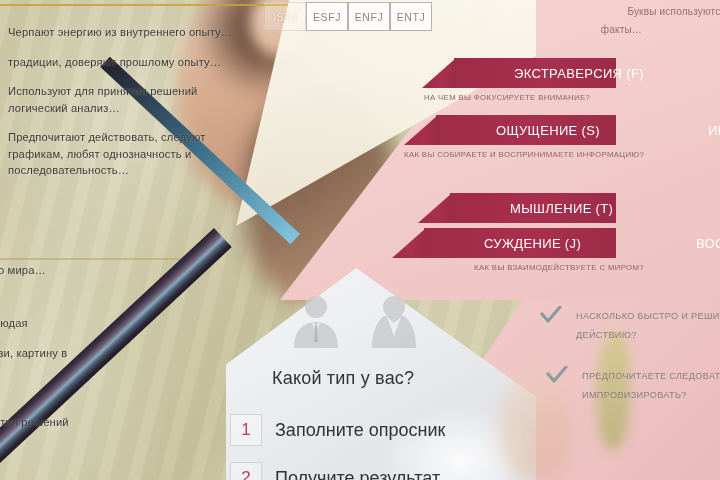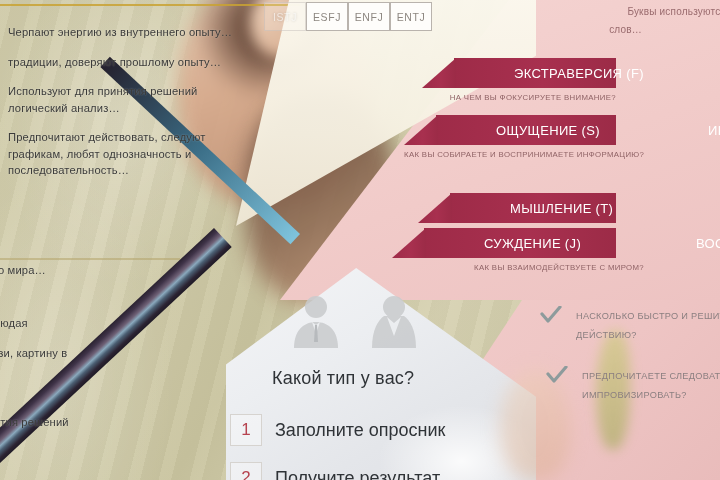--- a/index.html
+++ b/index.html
@@ -280,21 +280,21 @@
   .dich .right-lbl {
     position:absolute;
     left:370px;
     color:#fff;
     font-size:13px;
     letter-spacing:.35px;
     white-space:nowrap;
   }
   .dich .sub {
     margin-top:5px;
-    text-align:right;
+    text-align:left;
     color:#8f6265;
     font-size:7.8px;
     letter-spacing:.35px;
     white-space:nowrap;
     padding-left:180px;
   }
 
   .dich.d1 { top:58px; }
   .dich.d2 { top:115px; }
   .dich.d3 { top:193px; }
@@ -398,21 +398,21 @@
   </div>
 
   <div class="type-boxes">
     <div class="type-box faded">ISTJ</div>
     <div class="type-box">ESFJ</div>
     <div class="type-box">ENFJ</div>
     <div class="type-box">ENTJ</div>
   </div>
 
   <div class="hdr l1">Буквы используются</div>
-  <div class="hdr l2">слов…</div>
+  <div class="hdr l2">факты…</div>
 
   <div class="dich d1">
     <div class="bar">
       <span class="left-lbl">ЭКСТРАВЕРСИЯ (F)</span>
 
     </div>
     <div class="sub">НА ЧЕМ ВЫ ФОКУСИРУЕТЕ ВНИМАНИЕ?</div>
   </div>
 
   <div class="dich d2">

